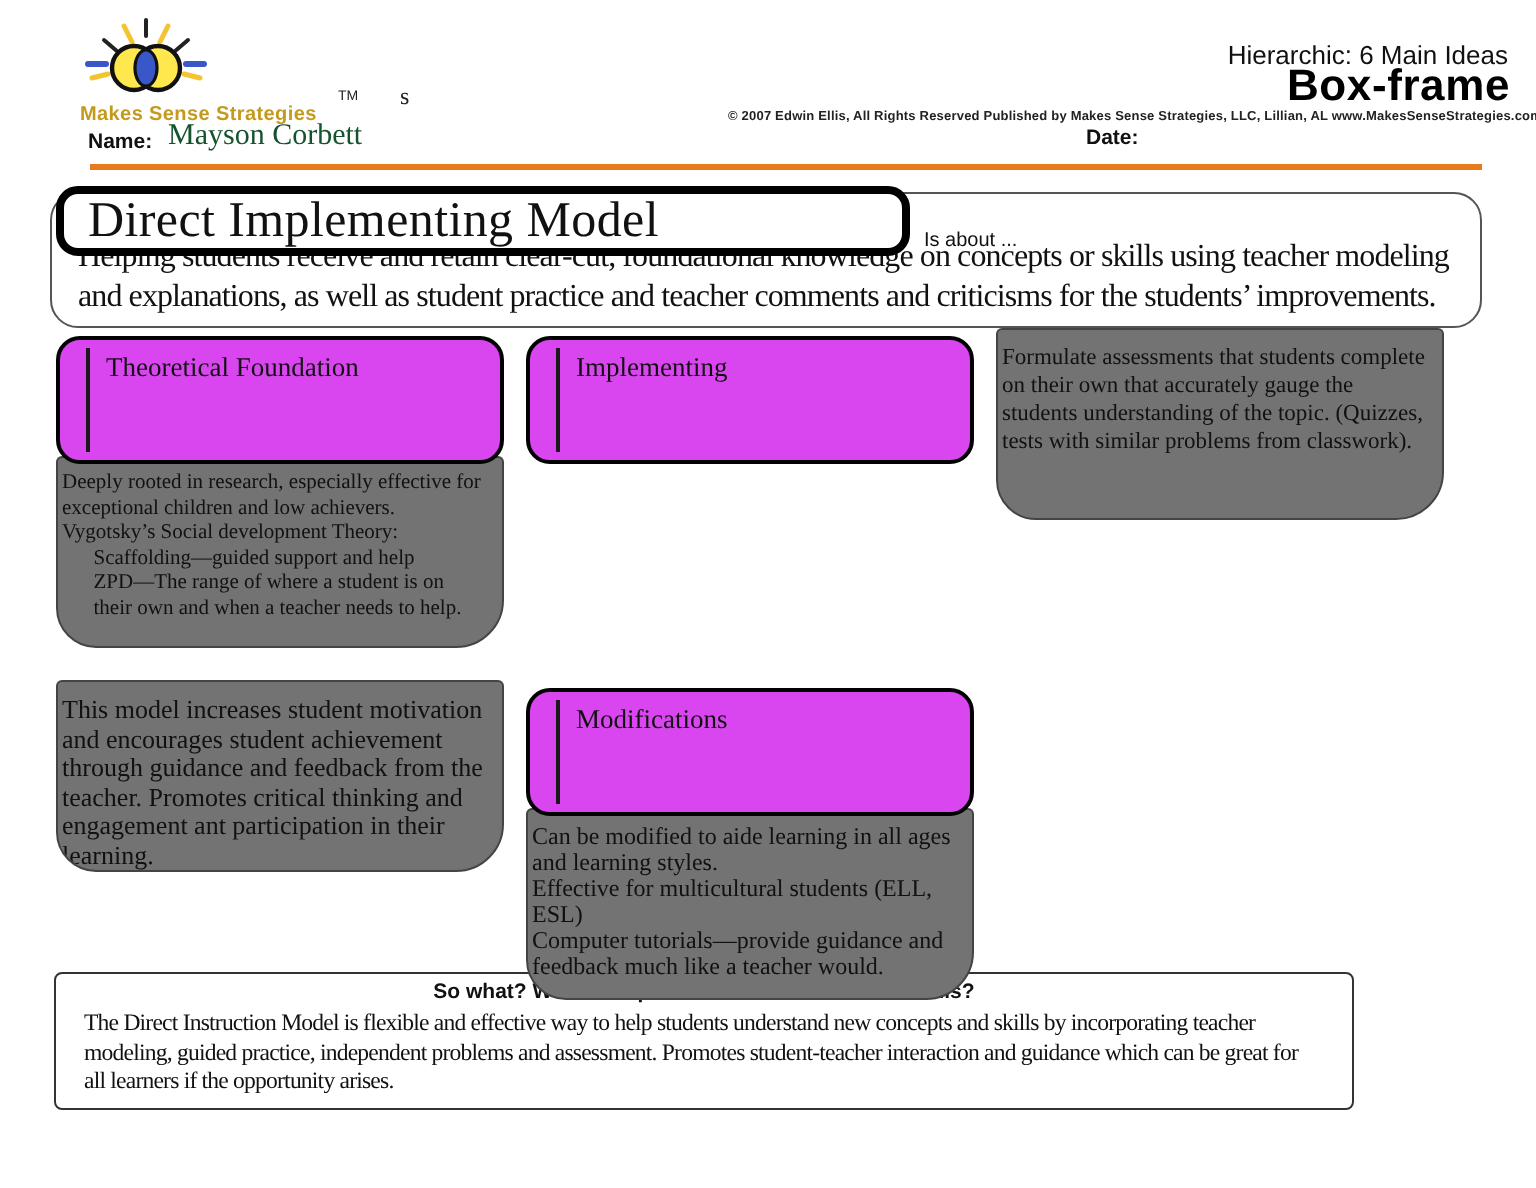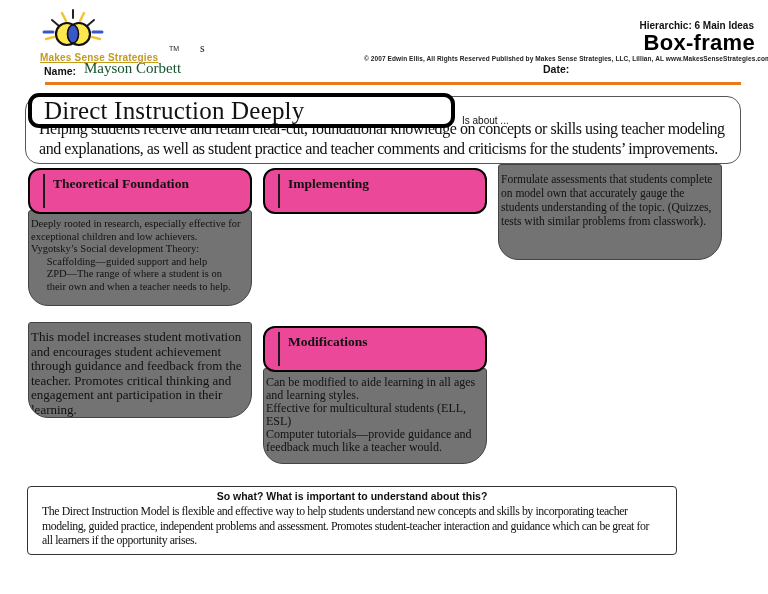--- a/index.html
+++ b/index.html
@@ -6,26 +6,26 @@
   .page{
     position:relative;width:768px;height:594px;background:#ffffff;
     font-family:"Liberation Serif",serif;color:#111;overflow:hidden;
     margin:0 auto;
   }
   .abs{position:absolute;}
   .sans{font-family:"Liberation Sans",sans-serif;}
 
   
   .brand-text{left:40px;top:52px;font-weight:bold;font-size:10px;
-    color:#c49a1c;letter-spacing:.2px;text-decoration:underline;}
+    color:#c49a1c;letter-spacing:.2px;}
   .tm{left:169px;top:45px;font-size:7px;color:#222;}
   .stray-s{left:200px;top:41px;font-size:12px;color:#222;}
   .name-row-label{left:44px;top:65px;font-weight:bold;font-size:10.5px;color:#111;}
   .name-row-value{left:84px;top:60px;font-size:15px;color:#14532d;}
-  .hierarchic{right:14px;top:20px;font-weight:bold;font-size:10px;color:#111;}
+  .hierarchic{right:14px;top:20px;font-weight:normal;font-size:13px;color:#111;}
   .boxframe{right:13px;top:30px;font-weight:bold;font-size:22px;color:#000;letter-spacing:.3px;}
   .copyright{left:364px;top:55px;font-weight:bold;font-size:6.5px;color:#222;letter-spacing:.1px;white-space:nowrap;}
   .date-label{left:543px;top:63px;font-weight:bold;font-size:10.5px;color:#111;}
   .orange-rule{left:45px;top:82px;width:696px;height:3px;background:#e87a1e;}
 
   
   .title-box{
     left:28px;top:93px;width:427px;height:35px;background:#fff;
     border:4px solid #000;border-radius:11px;z-index:3;box-sizing:border-box;
     display:flex;align-items:center;padding-left:12px;
@@ -36,22 +36,22 @@
     left:25px;top:96px;width:716px;min-height:48px;box-sizing:border-box;
     border:1.4px solid #555;border-radius:14px;z-index:1;
     padding:22px 12px 5px 13px;font-size:16px;line-height:1.22;letter-spacing:-0.45px;
   }
 
   
   .grid{left:28px;top:168px;width:694px;display:flex;flex-wrap:wrap;
     column-gap:11px;row-gap:20px;z-index:2;}
   .cell{width:224px;}
   .cell-header{
-    position:relative;height:46px;box-sizing:border-box;background:#ec4899;
-    border:2.5px solid #000;border-radius:12px;z-index:2;font-weight:bold;
+    position:relative;height:64px;box-sizing:border-box;background:#d946ef;
+    border:2.5px solid #000;border-radius:12px;z-index:2;
   }
   .cell-tick{position:absolute;left:13px;top:4px;bottom:4px;width:1.5px;background:#1a1a1a;}
   .cell-label{position:absolute;left:23px;top:6px;font-size:13.5px;}
   .cell-body{
     position:relative;margin-top:-4px;box-sizing:border-box;height:96px;overflow:hidden;
     border:1.3px solid #444;border-radius:3px 3px 24px 20px;background:#737373;
     padding:7px 7px 4px 2px;white-space:pre-wrap;z-index:1;
   }
   .cell:nth-of-type(1) .cell-body{font-size:10.5px;line-height:1.2;}
   .cell:nth-of-type(2) .cell-body{font-size:13px;line-height:1.25;}
@@ -96,21 +96,21 @@
   <div class="abs sans name-row-label">Name:</div>
   <div class="abs name-row-value">Mayson Corbett</div>
 
   <div class="abs sans hierarchic">Hierarchic: 6 Main Ideas</div>
   <div class="abs sans boxframe">Box-frame</div>
   <div class="abs sans copyright">© 2007 Edwin Ellis, All Rights Reserved   Published by Makes Sense Strategies, LLC, Lillian, AL   www.MakesSenseStrategies.com</div>
   <div class="abs sans date-label">Date:</div>
   <div class="abs orange-rule"></div>
 
   <div class="abs title-box">
-    <span class="t">Direct Instruction Deeply</span>
+    <span class="t">Direct Implementing Model</span>
   </div>
   <div class="abs sans is-about">Is about ...</div>
   <div class="abs about-box">
     <span>Helping students receive and retain clear-cut, foundational knowledge on concepts or skills using teacher modeling and explanations, as well as student practice and teacher comments and criticisms for the students’ improvements.</span>
   </div>
 
   <div class="abs grid">
 
     <div class="cell">
       <div class="cell-header">
@@ -126,21 +126,21 @@
 
 
     <div class="cell">
       <div class="cell-header">
         <div class="cell-tick"></div>
         <span class="cell-label">Implementing</span>
       </div>
     </div>
 
     <div class="cell">
-      <div class="cell-body">Formulate assessments that students complete on model own that accurately gauge the students understanding of the topic. (Quizzes, tests with similar problems from classwork).</div>
+      <div class="cell-body">Formulate assessments that students complete on their own that accurately gauge the students understanding of the topic. (Quizzes, tests with similar problems from classwork).</div>
     </div>
 
     <div class="cell">
       <div class="cell-body">This model increases student motivation and encourages student achievement through guidance and feedback from the teacher. Promotes critical thinking and engagement ant participation in their learning.</div>
     </div>
 
     <div class="cell">
       <div class="cell-header">
         <div class="cell-tick"></div>
         <span class="cell-label">Modifications</span>

